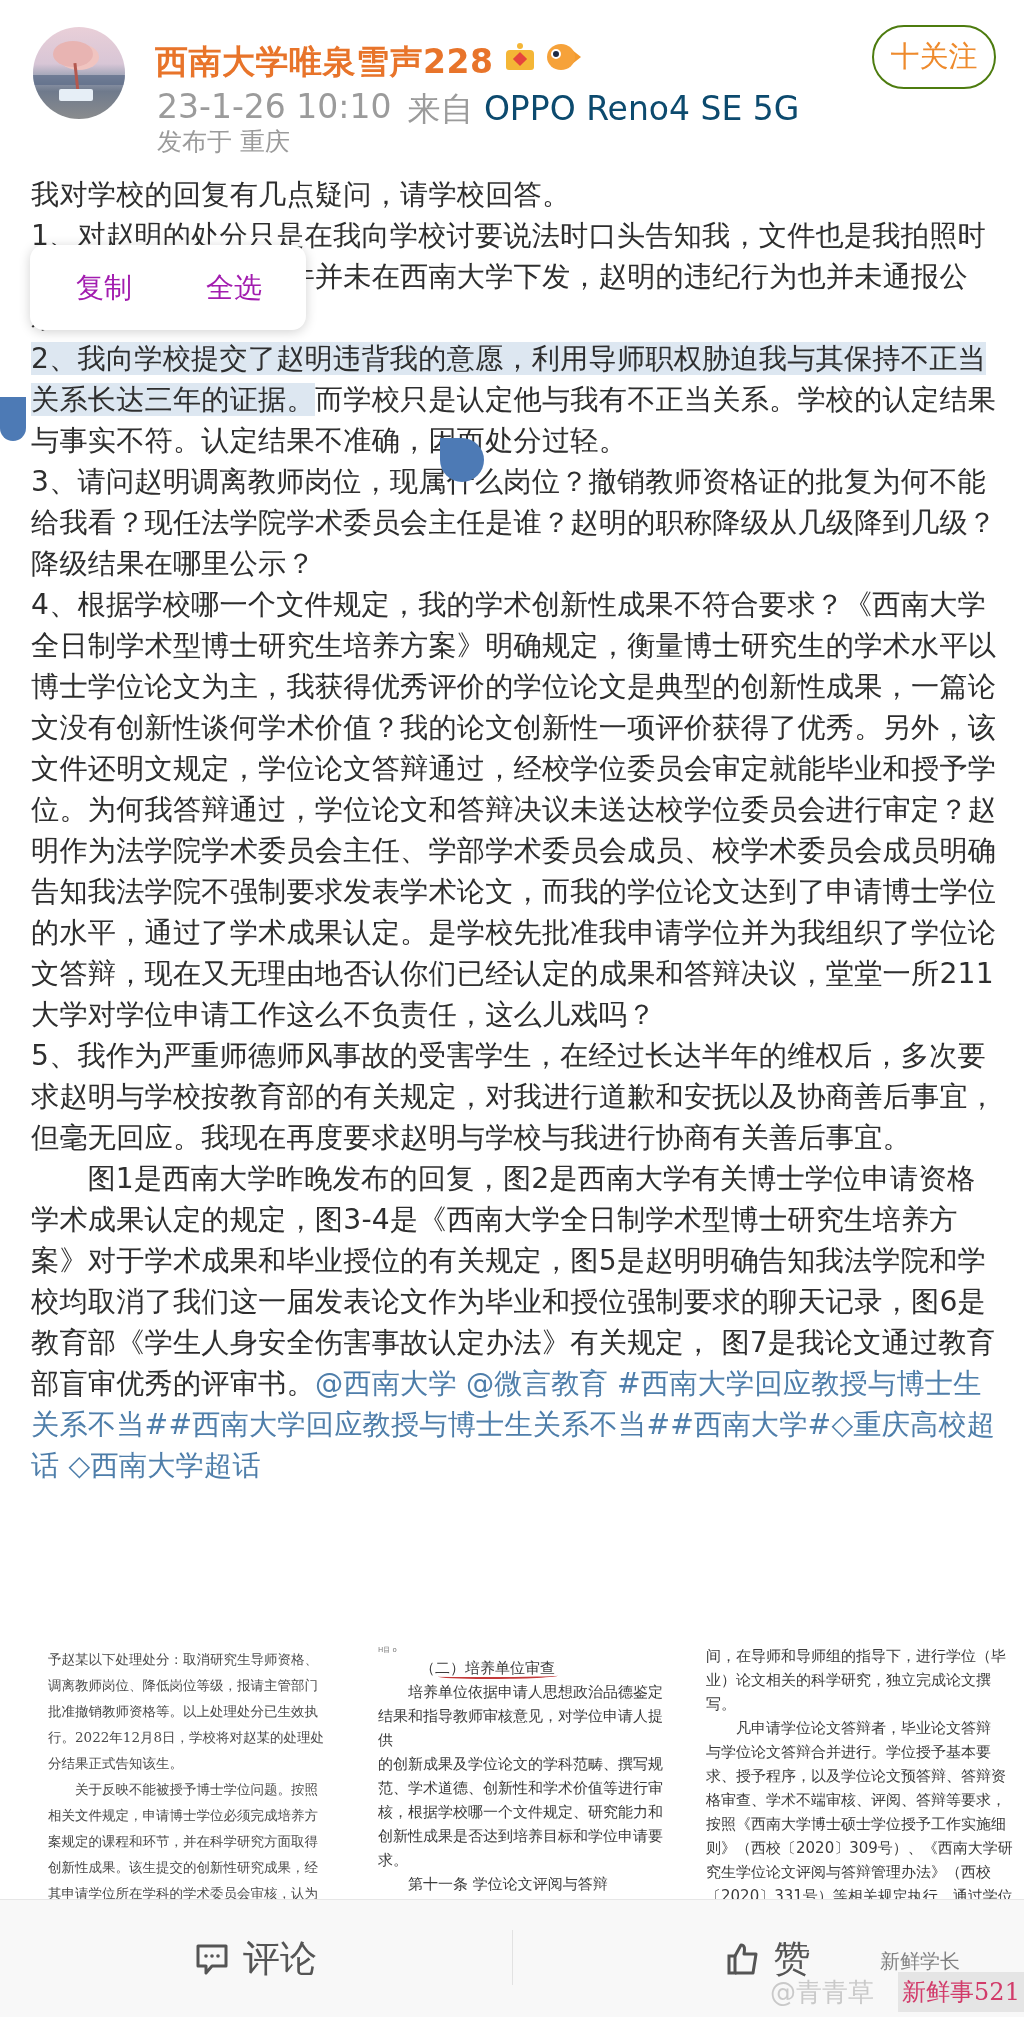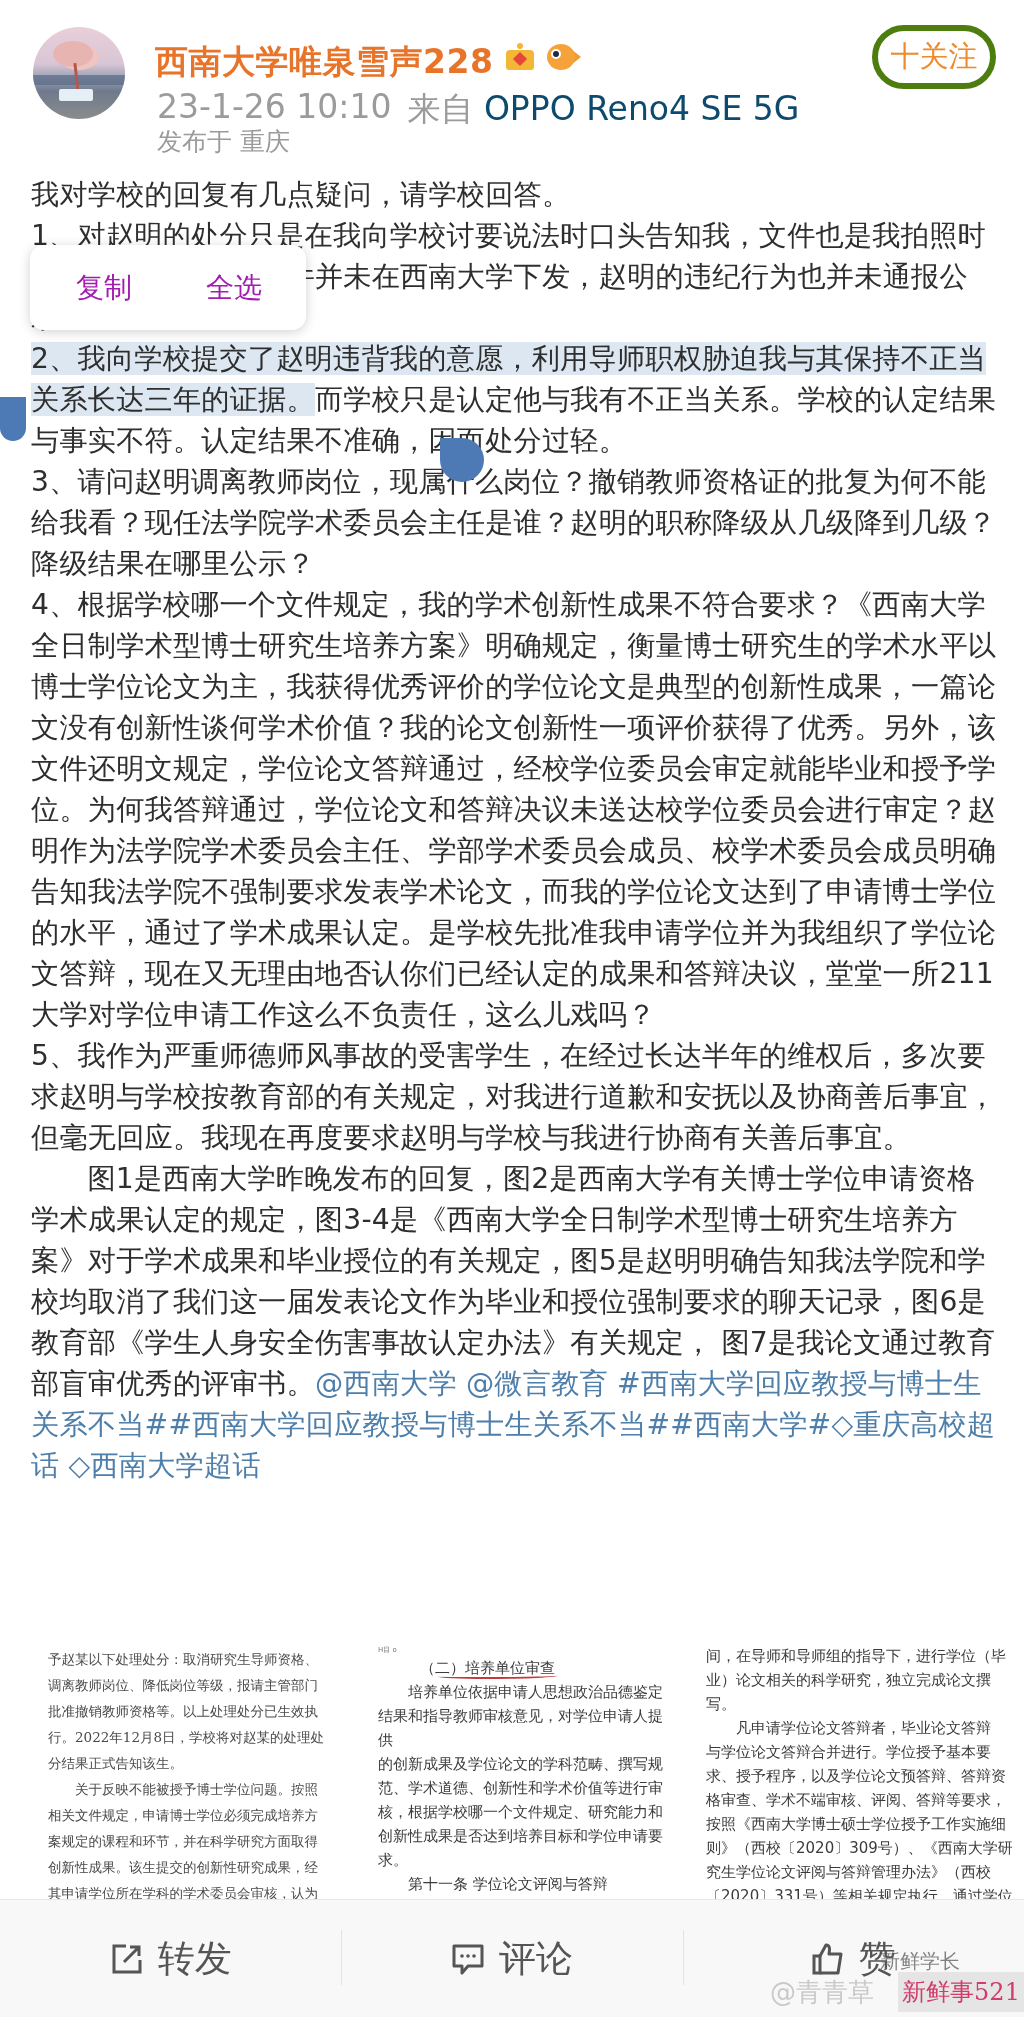--- a/index.html
+++ b/index.html
@@ -23,21 +23,21 @@
   .badge-crown .c-top { position: absolute; left: 14px; top: 3px; width: 6px; height: 6px; border-radius: 50%; background: #f4b636; }
   .badge-fish { width: 36px; height: 32px; margin-left: 8px; position: relative; }
   .badge-fish .f-body { position: absolute; left: 2px; top: 4px; width: 28px; height: 26px; border-radius: 50%; background: #f6a23a; }
   .badge-fish .f-eye { position: absolute; left: 6px; top: 9px; width: 10px; height: 10px; border-radius: 50%; background: #1d2a44; border: 2px solid #ffffff; }
   .badge-fish .f-tail { position: absolute; left: 26px; top: 9px; width: 0; height: 0; border-top: 8px solid transparent; border-bottom: 8px solid transparent; border-left: 10px solid #f39a2e; }
 
   .meta { position: absolute; left: 157px; top: 87px; font-size: 33px; color: #9b9b9b; display: flex; gap: 16px; }
   .meta .device { color: #0c4a6e; }
   .location { position: absolute; left: 157px; top: 125px; font-size: 25px; color: #9b9b9b; text-align: right; }
 
-  .follow-btn { position: absolute; left: 872px; top: 25px; width: 124px; height: 64px; border: 6px solid #4d7c0f; border-radius: 32px;
+  .follow-btn { position: absolute; left: 872px; top: 25px; width: 124px; height: 64px; border: 2px solid #4d7c0f; border-radius: 32px;
     display: flex; align-items: center; justify-content: center; font-size: 29px; color: #ee8a2c; background: #fff; }
 
   
   .content { position: absolute; left: 31px; top: 174px; width: 966px; font-size: 28.2px; line-height: 41px; color: #2e2e2e; letter-spacing: 0.2px; }
   .content p { margin: 0; }
   .content .indent { text-indent: 2em; }
   .selected { background: #dde7f1; }
   .link { color: #4e7eaa; }
 
   
@@ -163,27 +163,20 @@
     <div>则》（西校〔2020〕309号）、《西南大学研</div>
     <div>究生学位论文评阅与答辩管理办法》（西校</div>
     <div>〔2020〕331号）等相关规定执行。通过学位</div>
 
   </div>
 </div>
 
 <div class="bottom-bar">
   <div class="action">
     <svg class="icon-box" viewBox="0 0 34 34">
-      <path d="M16 4 H4 V30 H30 V18" fill="none" stroke="#555" stroke-width="3"></path>
-      <path d="M14 20 L29 5 M20 5 H29 V14" fill="none" stroke="#555" stroke-width="3"></path>
-    </svg>
-    <span>转发</span>
-  </div>
-  <div class="action">
-    <svg class="icon-box" viewBox="0 0 34 34">
       <path d="M3 4 H31 V24 H17 L11 31 V24 H3 Z" fill="none" stroke="#555" stroke-width="3" stroke-linejoin="round"></path>
       <circle cx="11" cy="14" r="1.8" fill="#555"></circle>
         <circle cx="17" cy="14" r="1.8" fill="#555"></circle>
         <circle cx="23" cy="14" r="1.8" fill="#555"></circle>
     </svg>
     <span>评论</span>
   </div>
   <div class="action">
     <svg class="icon-box" viewBox="0 0 34 34">
       <path d="M3 14 H9 V31 H3 Z" fill="none" stroke="#555" stroke-width="3"></path>

